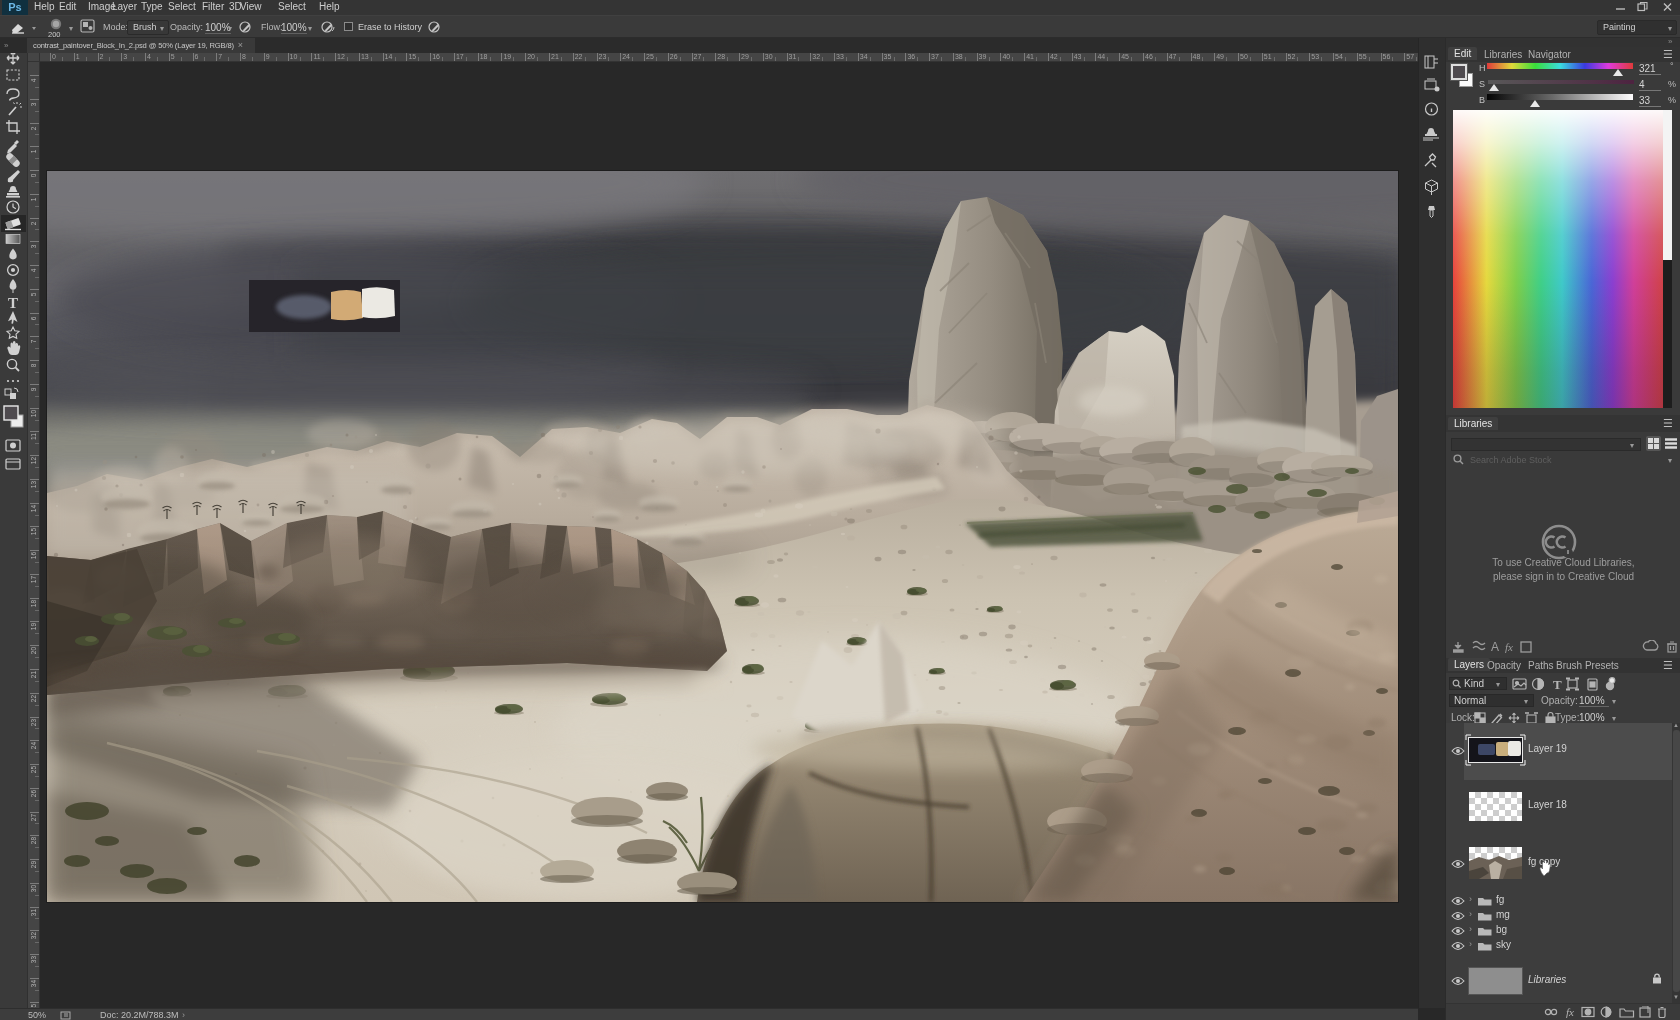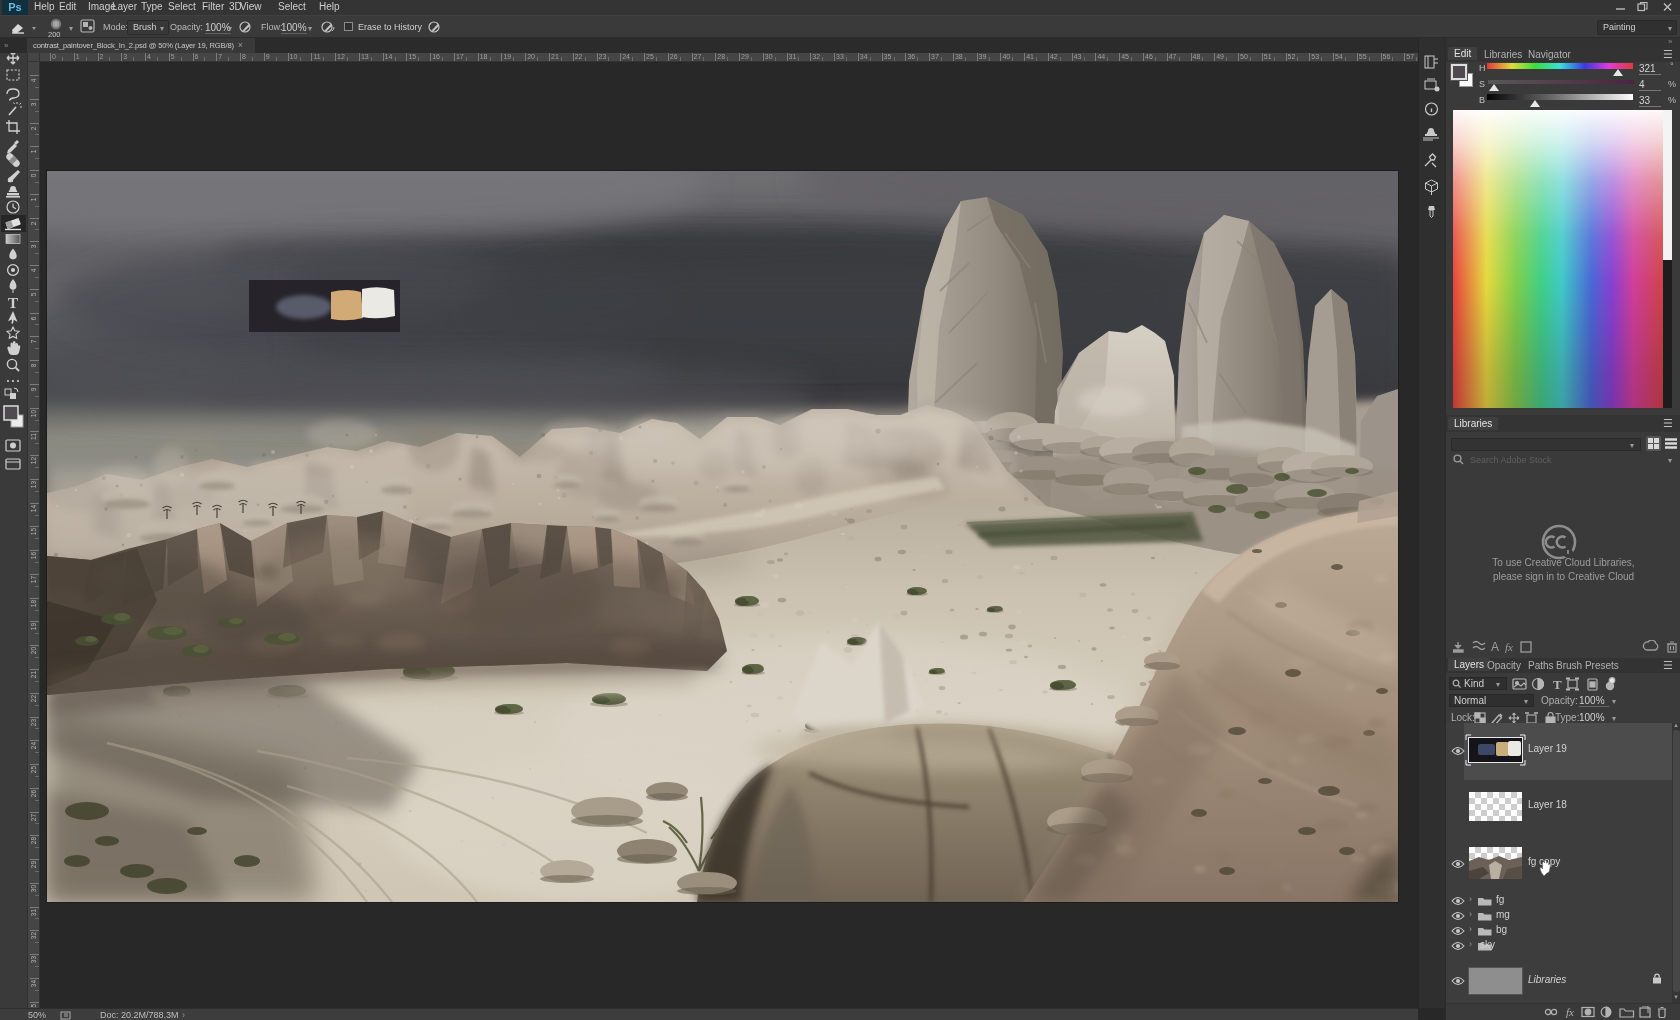--- a/index.html
+++ b/index.html
@@ -1600,21 +1600,21 @@
     </svg>
     <span class="lbl" style="left:50px;top:886px">bg</span>
     <svg class="abs" style="left:5px;top:903px" width="14" height="10" viewBox="0 0 14 10">
       <path d="M1 5 q6 -7 12 0 q-6 7 -12 0z" fill="none" stroke="#c9c9c9" stroke-width="1.1"></path>
       <circle cx="7" cy="5" r="2" fill="#c9c9c9"></circle>
     </svg>
     <span class="abs" style="left:23px;top:901px;color:#9a9a9a;font-size:9px">›</span>
     <svg class="abs" style="left:32px;top:903px" width="14" height="10">
       <path d="M0 2 h5 l1.5 1.5 h7 v6 h-13.5z" fill="#b9b9b9"></path>
     </svg>
-    <span class="lbl" style="left:34px;top:901px">sky</span>
+    <span class="lbl" style="left:50px;top:901px">sky</span>
     <svg class="abs" style="left:5px;top:938px" width="14" height="10" viewBox="0 0 14 10">
       <path d="M1 5 q6 -7 12 0 q-6 7 -12 0z" fill="none" stroke="#c9c9c9" stroke-width="1.1"></path>
       <circle cx="7" cy="5" r="2" fill="#c9c9c9"></circle>
     </svg>
     <div class="abs" style="left:22px;top:929px;width:55px;height:28px;background:#8e8e8e;border:1px solid #555"></div>
     <span class="lbl" style="left:82px;top:936px;font-style:italic">Libraries</span>
     <svg class="abs" style="left:206px;top:935px" width="10" height="11">
       <rect x="1" y="4.5" width="8" height="6" fill="#c9c9c9"></rect>
       <path d="M2.8 4.5 v-1.2 a2.2 2.2 0 0 1 4.4 0 v1.2" fill="none" stroke="#c9c9c9" stroke-width="1.3"></path>
     </svg>

